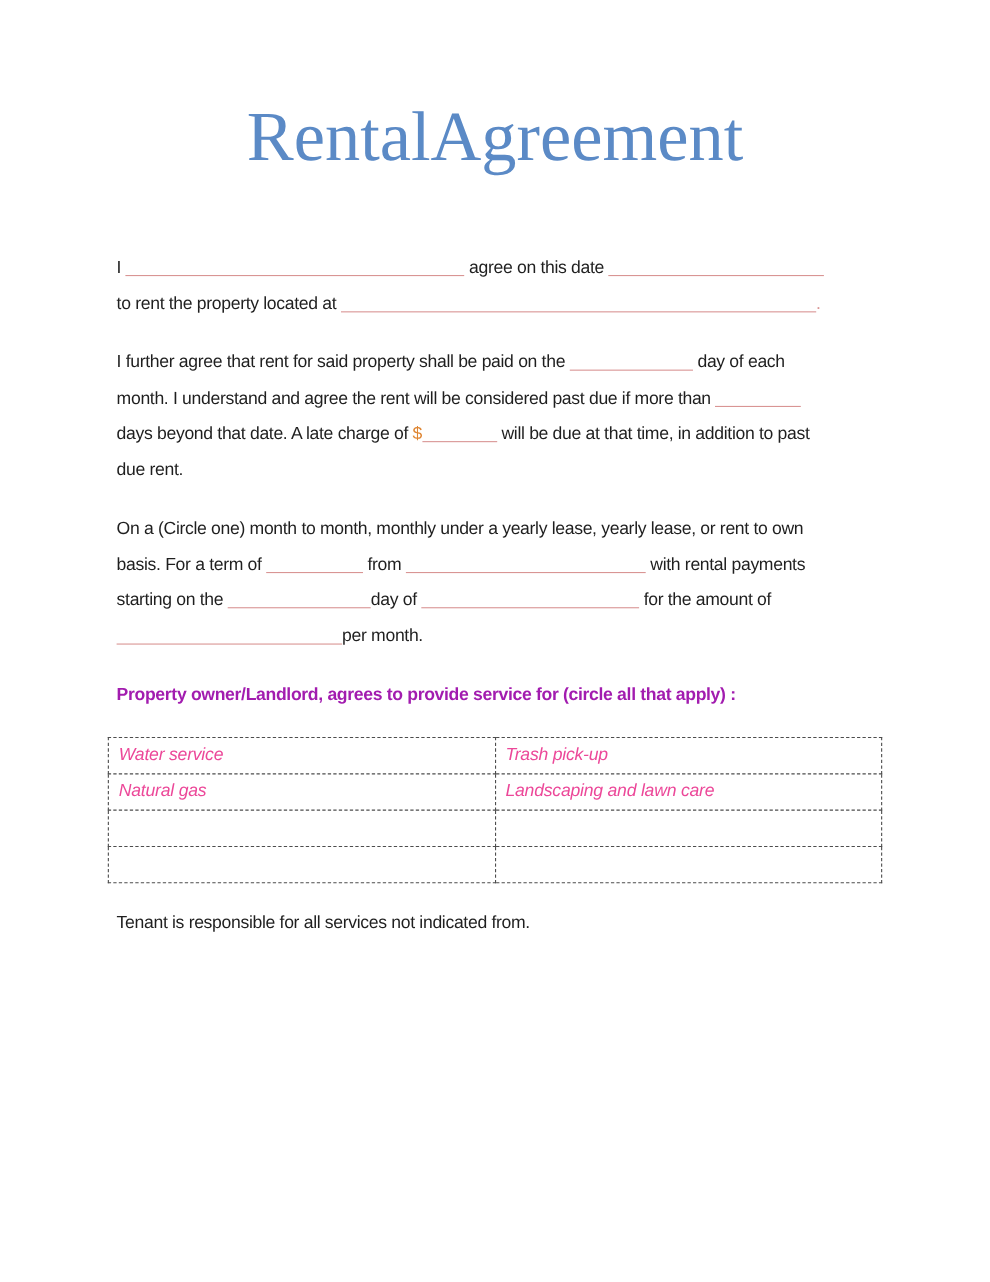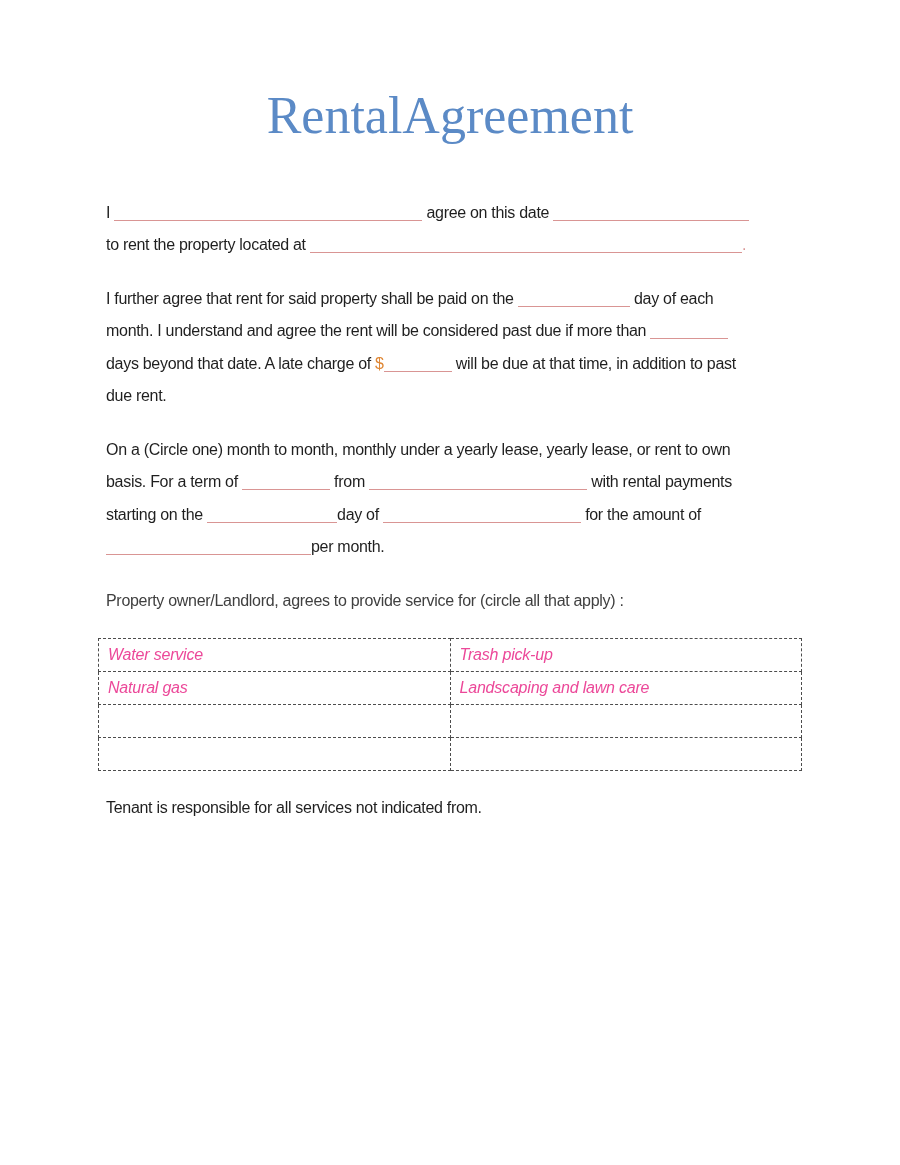--- a/index.html
+++ b/index.html
@@ -9,47 +9,47 @@
     background:#ffffff;
     font-family:"Liberation Sans",sans-serif;
     color:#1f1f1f;
     overflow:hidden;
   }
   .title{
     margin:82px 0 0 0;
     text-align:center;
     font-family:"Liberation Serif",serif;
     font-weight:400;
-    font-size:52px;
+    font-size:64px;
     line-height:1.32;
     color:#5b8ac6;
   }
   .body-col{
-    margin:46px 0 0 106px;
+    margin:62px 0 0 106px;
     width:700px;
     font-size:16px;
     letter-spacing:-0.3px;
   }
   .para{margin:0 0 21px 0;}
   .line{
     white-space:pre;
     height:32.5px;
     line-height:32.5px;
   }
   .blank{
     display:inline-block;
     height:13px;
     border-bottom:1px solid #d99594;
     margin-bottom:-3px;
   }
   .pink{color:#d99594;}
   .orange{color:#df8633;}
   .heading{
-    font-weight:normal;
-    color:#404040;
+    font-weight:bold;
+    color:#a21caf;
     margin:0 0 21px 0;
     height:32.5px;line-height:32.5px;
     white-space:pre;
   }
   .services-table{
     margin-left:-8px;
     width:704px;
     border-collapse:collapse;
     table-layout:fixed;
   }

